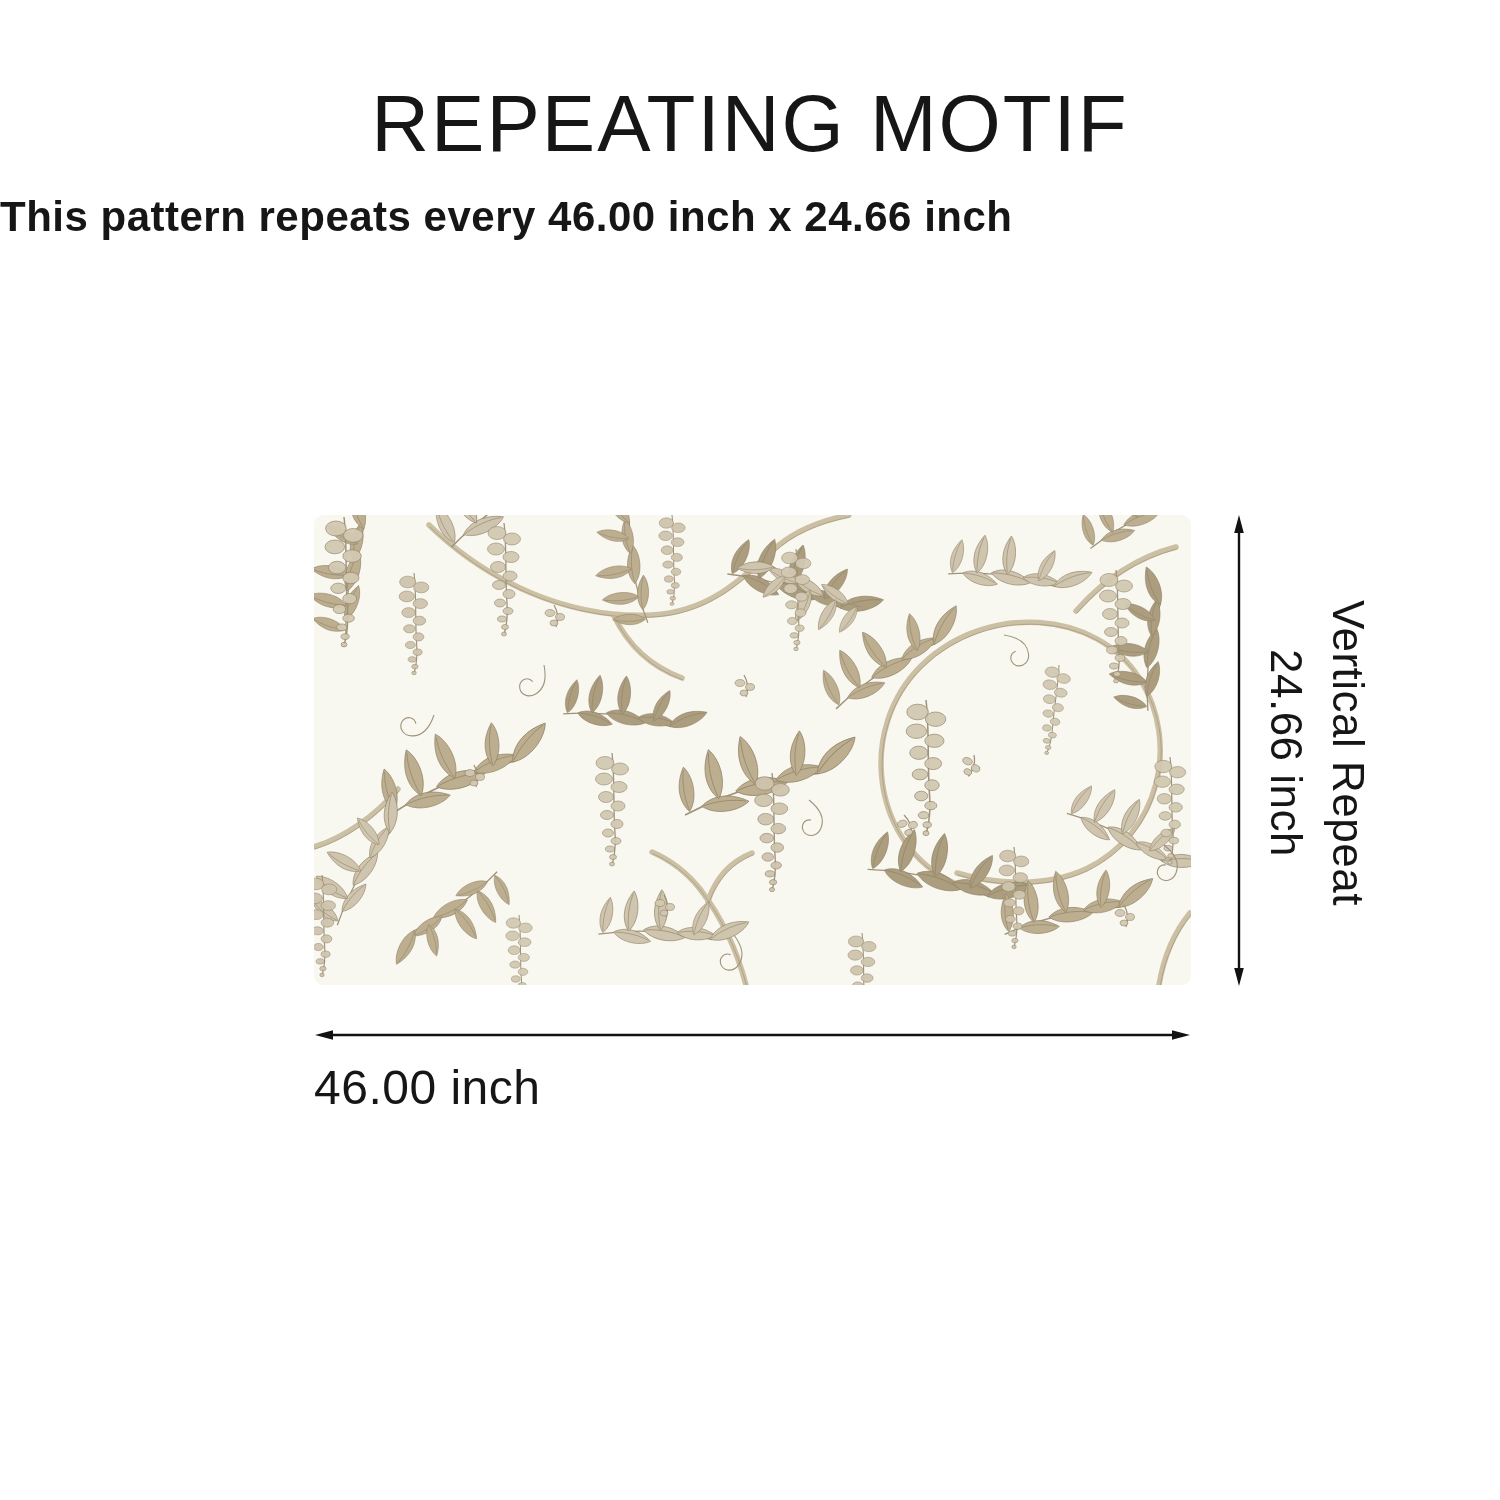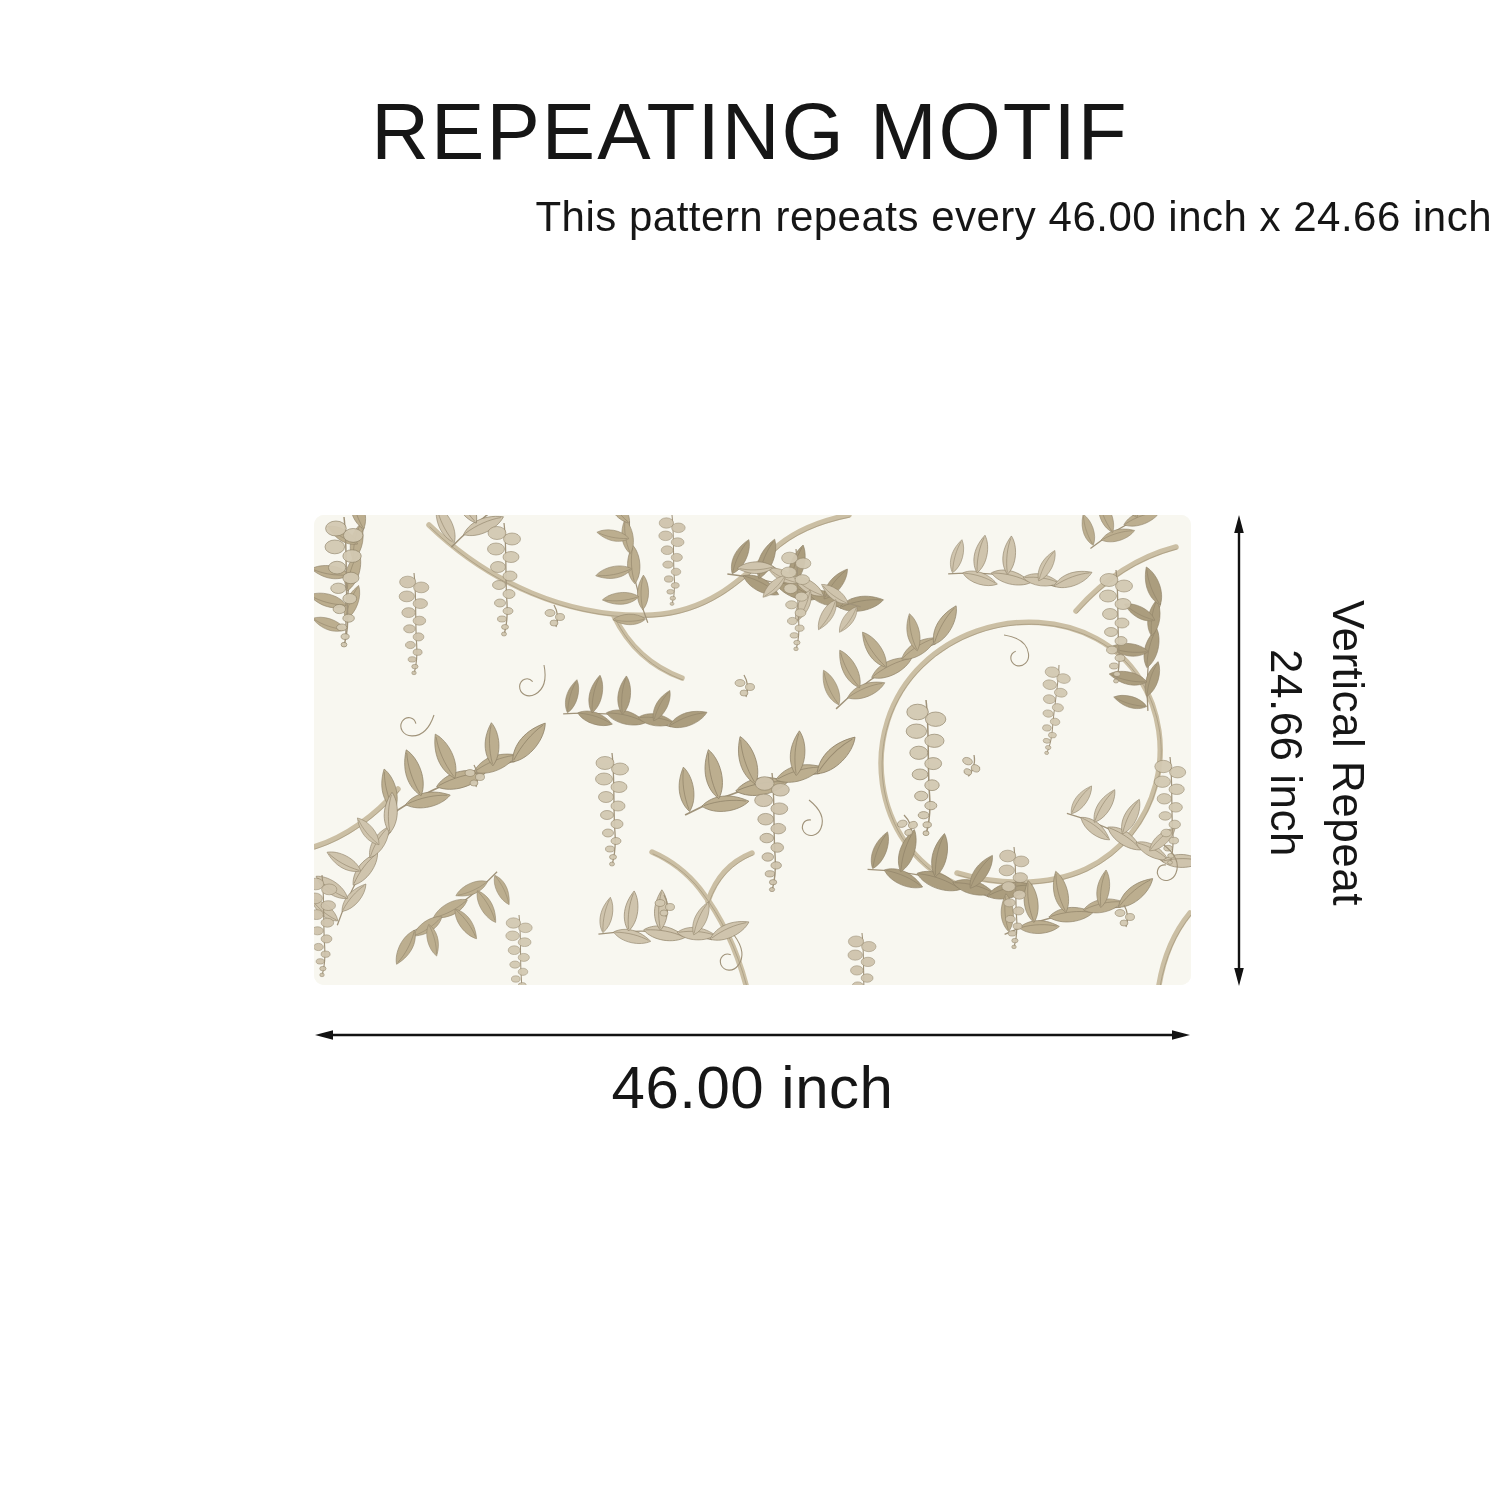--- a/index.html
+++ b/index.html
@@ -4,28 +4,28 @@
 <style>
   html, body { margin: 0; padding: 0; }
   body {
     width: 1500px; height: 1500px; position: relative;
     background: #ffffff; color: #161616;
     font-family: "Liberation Sans", sans-serif;
     overflow: hidden;
   }
 
   .page-title {
-    position: absolute; top: 92px; left: 0; width: 1500px;
+    position: absolute; top: 84px; left: 0; width: 1500px;
     text-align: center; font-size: 80px; line-height: 1;
     letter-spacing: 2px; font-weight: 500; white-space: nowrap;
   }
   .page-subtitle {
     position: absolute; top: 194px; left: 0; width: 1492px;
-    text-align: right; font-size: 42px; line-height: 1.1;
-    letter-spacing: 0.5px; font-weight: 400; white-space: nowrap;
+    text-align: left; font-size: 42px; line-height: 1.1;
+    letter-spacing: 0.5px; font-weight: 700; white-space: nowrap;
   }
 
   .swatch {
     position: absolute; left: 314px; top: 515px; width: 877px; height: 470px;
     border-radius: 10px; overflow: hidden;
     background: var(--swatch-bg, #f8f7f0);
   }
   .pat { width: 100%; height: 100%; display: block; }
 
   .pat .stem    { fill: none; stroke: var(--stem, #a0937a); stroke-width: 1.3; }
@@ -36,21 +36,21 @@
   .pat .branches-thin { fill: none; stroke: var(--outline, #8e8167); stroke-width: 0.9; opacity: 0.5; stroke-linecap: round; }
   .pat .tendril { fill: none; stroke: var(--stem, #a0937a); stroke-width: 1.1; }
 
   .arrow line    { stroke: #121212; stroke-width: 2.4; }
   .arrow polygon { fill: #121212; }
   .h-arrow { position: absolute; left: 314px; top: 1026px; width: 877px; height: 18px; }
   .v-arrow { position: absolute; left: 1230px; top: 514px; width: 18px; height: 473px; }
 
   .h-dim {
     position: absolute; left: 314px; top: 1058px; width: 877px;
-    text-align: center; font-size: 60px; line-height: 60px;
+    text-align: left; font-size: 48px; line-height: 60px;
     letter-spacing: 0.5px; font-weight: 400;
   }
   .v-dim {
     position: absolute; left: 1057px; top: 687px; width: 520px; height: 132px;
     transform: rotate(90deg);
     display: flex; flex-direction: column; justify-content: center; align-items: center;
     font-size: 44px; line-height: 62px; letter-spacing: 0.5px; font-weight: 400;
     text-align: center; white-space: nowrap;
   }
 </style>

